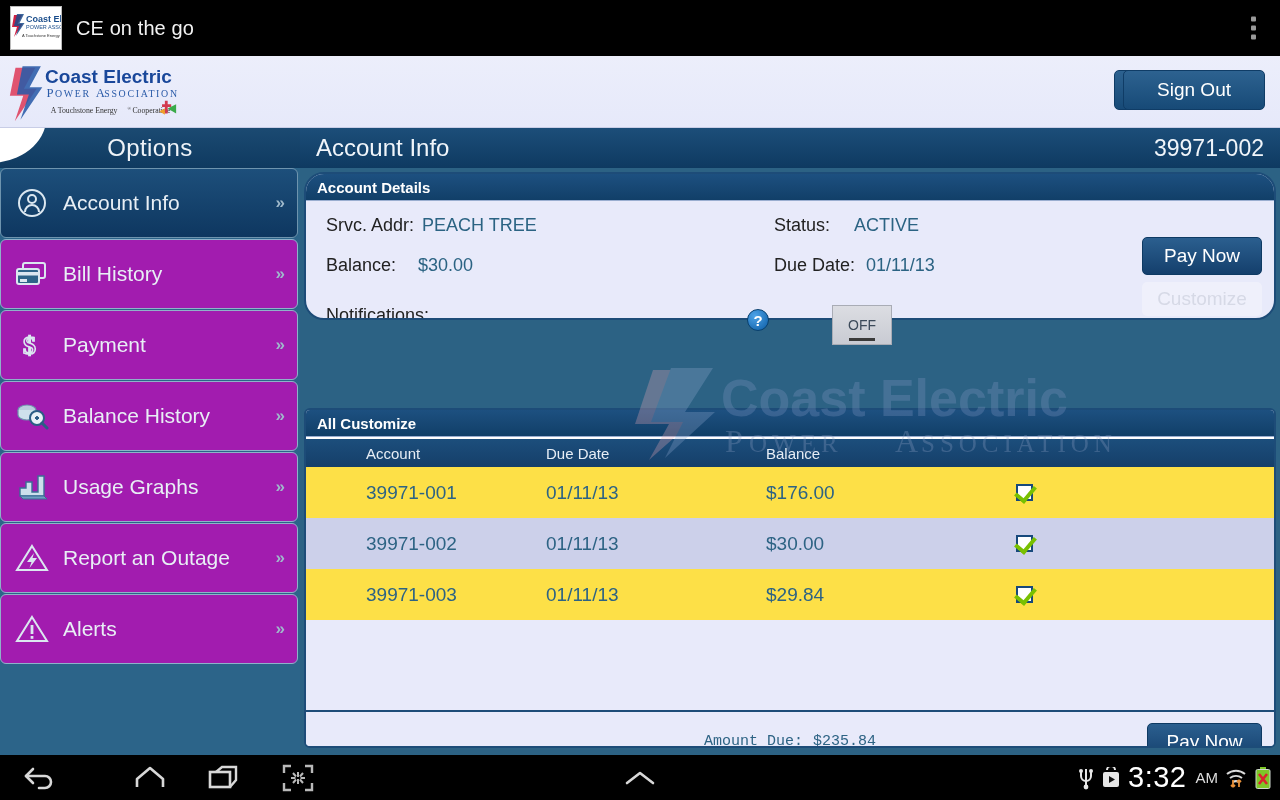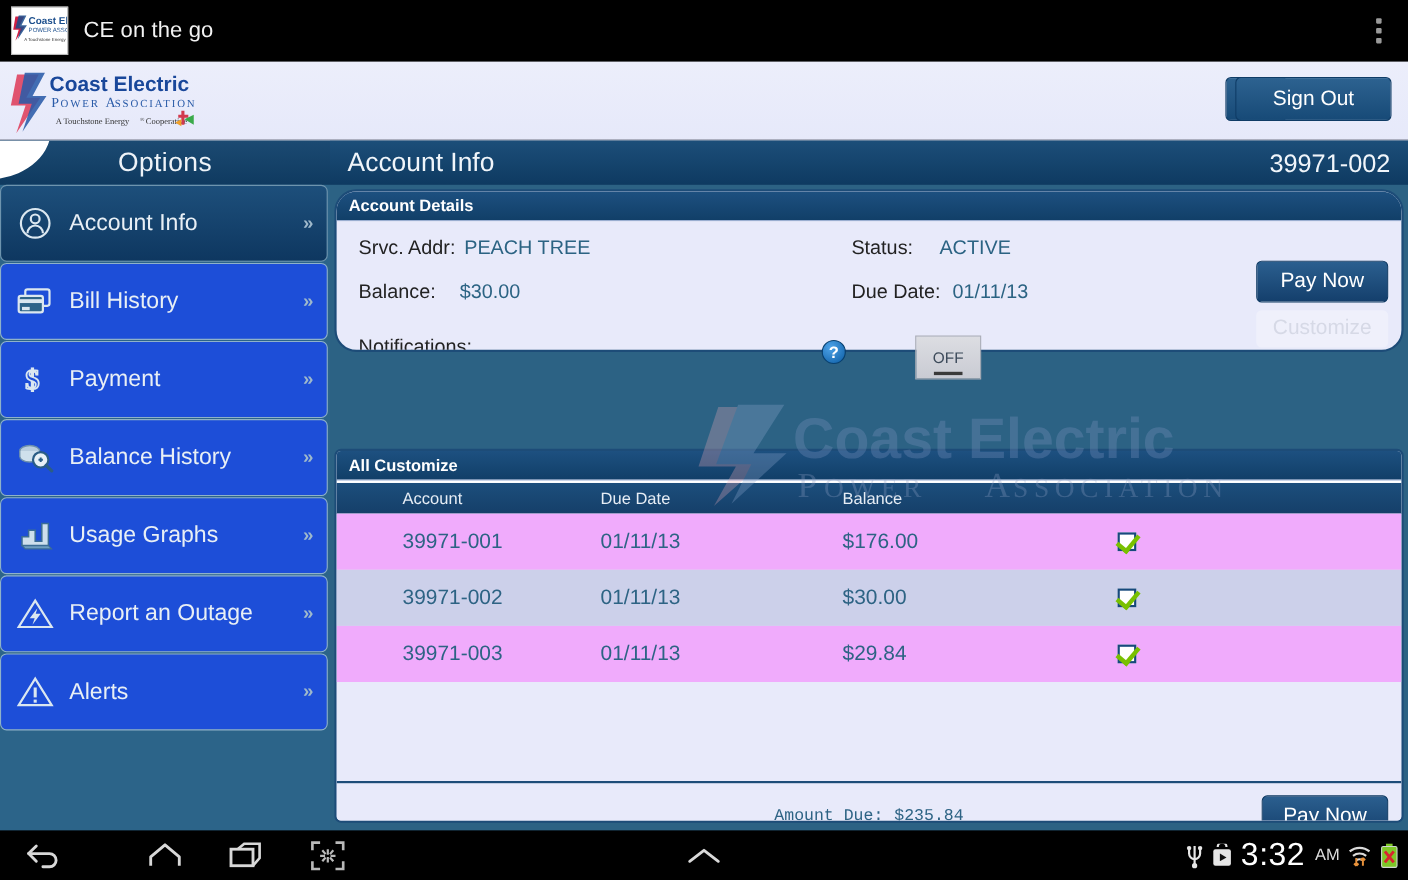--- a/index.html
+++ b/index.html
@@ -84,21 +84,21 @@
     border-bottom-right-radius: 60px 46px;
     transform: rotate(-6deg);
   }
   .options-title {
     position: relative; color: #eef3f8; font-size: 24px; letter-spacing: .4px;
   }
   .nav-list { width: 300px; }
   .nav-item {
     position: relative; height: 70px; width: 298px;
     margin: 0 0 1px 0;
-    background: #1d4ed8;
+    background: #a21caf;
     border: 1px solid #8fb2c9;
     border-radius: 6px;
     display: flex; align-items: center; cursor: pointer;
   }
   .nav-item.selected {
     background: linear-gradient(#1d4f7b, #0e3760);
     border-color: #6e94ae;
   }
   .nav-icon {
     width: 62px; display: flex; align-items: center; justify-content: center;
@@ -194,21 +194,21 @@
     border-top: 2px solid #fff;
   }
   .th { color: #e6edf5; font-size: 15px; }
   .th.c1 { width: 240px; padding-left: 60px; }
   .th.c2 { width: 220px; }
   .th.c3 { width: 250px; }
   .th.c4 { flex: 1; }
   .acct-rows { height: 243px; background: #e8eafa; }
   .acct-row {
     height: 51px; display: flex; align-items: center;
-    background: #f0abfc; cursor: pointer;
+    background: #fde047; cursor: pointer;
   }
   .acct-row.sel { background: #ccd0ea; }
   .td { color: #2d6384; font-size: 19px; }
   .td.c1 { width: 240px; padding-left: 60px; }
   .td.c2 { width: 220px; }
   .td.c3 { width: 250px; }
   .td.c4 { flex: 1; display: flex; align-items: center; }
   .chk {
     width: 17px; height: 17px; border: 2px solid #17497c; background: #fff;
     position: relative; cursor: pointer;

